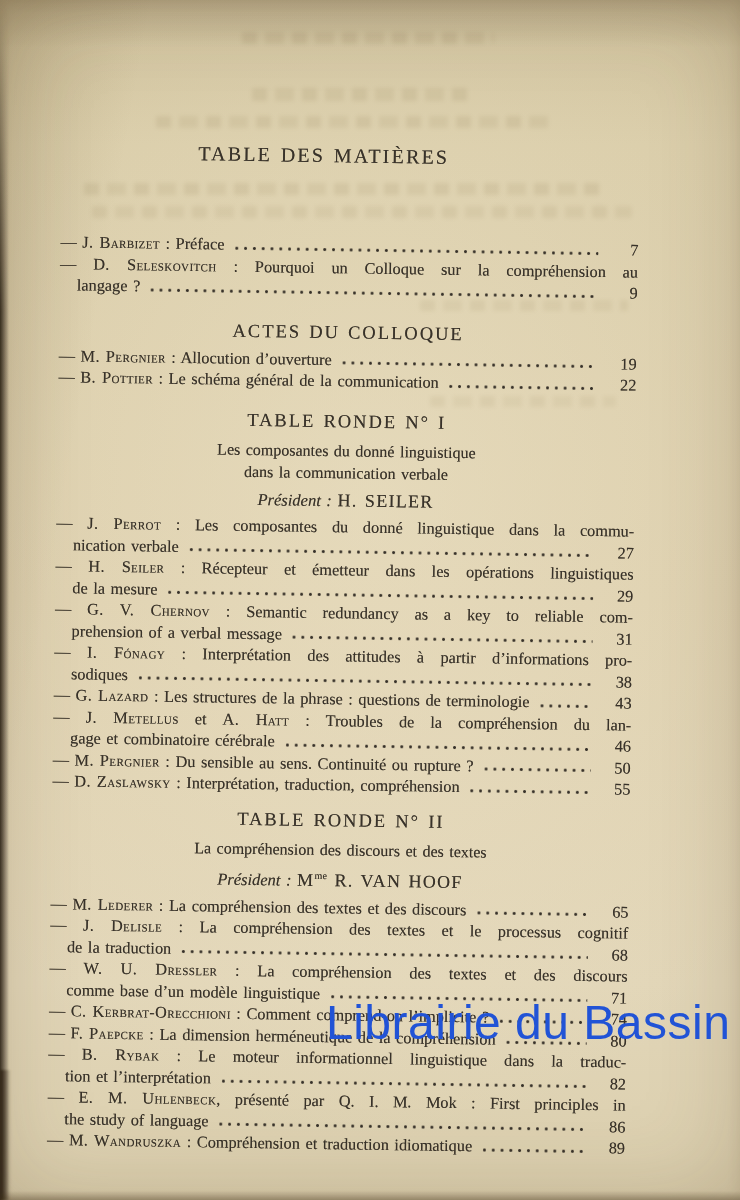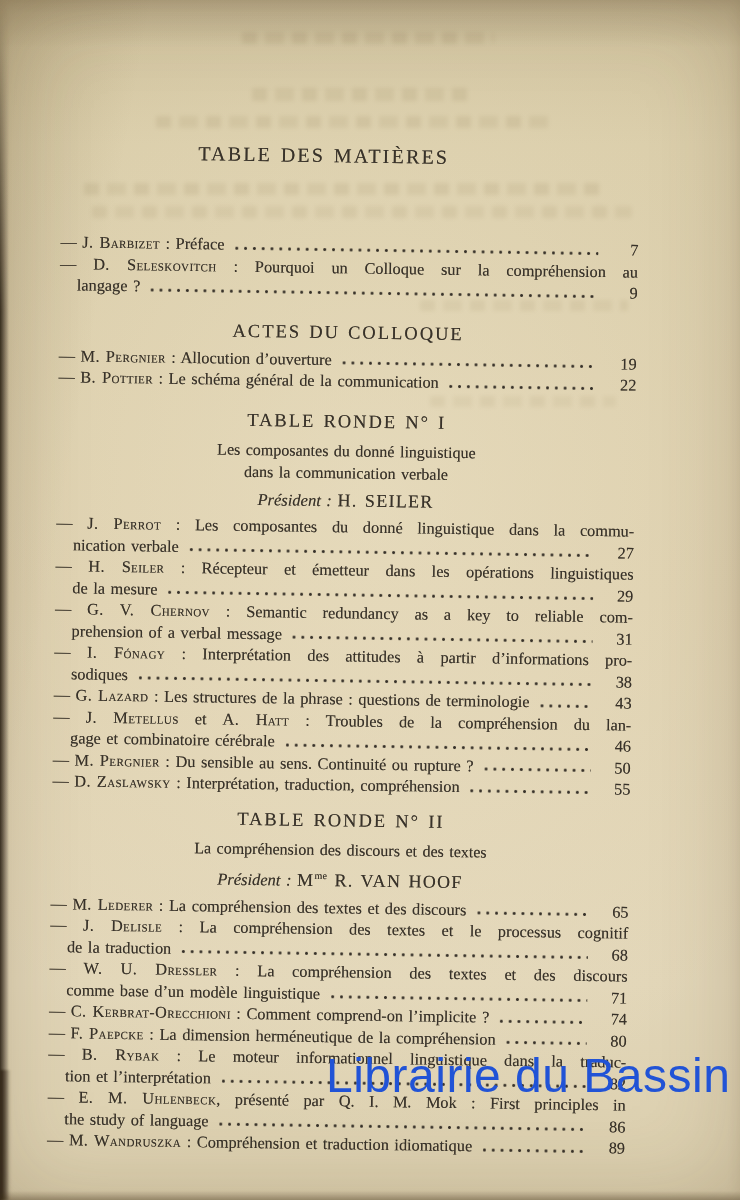--- a/index.html
+++ b/index.html
@@ -49,21 +49,21 @@
   .line-main{min-width:0;}
   .fill .line-main{flex:1 1 auto;display:block;text-align:justify;text-align-last:justify;}
   .last .line-main{flex:0 1 auto;white-space:nowrap;}
   .cont .line-main{padding-left:17px;}
   .sc{font-variant:small-caps;letter-spacing:.4px;}
   .leader{flex:1 1 auto;min-width:6px;align-self:flex-end;height:9px;margin:0 10px 3px 8px;
     background-image:radial-gradient(circle, var(--ink) 1.25px, rgba(0,0,0,0) 1.6px);
     background-size:8.8px 9px;background-position:left center;background-repeat:repeat-x;}
   .pagenum{flex:0 0 auto;min-width:30px;text-align:right;}
 
-  .watermark{position:absolute;left:326px;top:1052px;font-family:"Liberation Sans","DejaVu Sans",sans-serif;
+  .watermark{position:absolute;left:326px;top:999px;font-family:"Liberation Sans","DejaVu Sans",sans-serif;
     font-size:48px;line-height:1;letter-spacing:.5px;white-space:nowrap;}
 
   
   .vignette{position:absolute;inset:0;pointer-events:none;
     box-shadow:inset 0 0 90px rgba(80,60,30,.22), inset 0 0 14px rgba(80,60,30,.12);
     background:linear-gradient(to bottom, rgba(70,52,25,.16), rgba(0,0,0,0) 4%);}
   .edge-left{position:absolute;left:0;top:0;width:9px;height:100%;pointer-events:none;
     background:linear-gradient(to right, rgba(25,18,10,.85), rgba(0,0,0,0));
     -webkit-mask-image:linear-gradient(to bottom, rgba(0,0,0,0) 0, rgba(0,0,0,.35) 9%, #000 26%);
     mask-image:linear-gradient(to bottom, rgba(0,0,0,0) 0, rgba(0,0,0,.35) 9%, #000 26%);}

